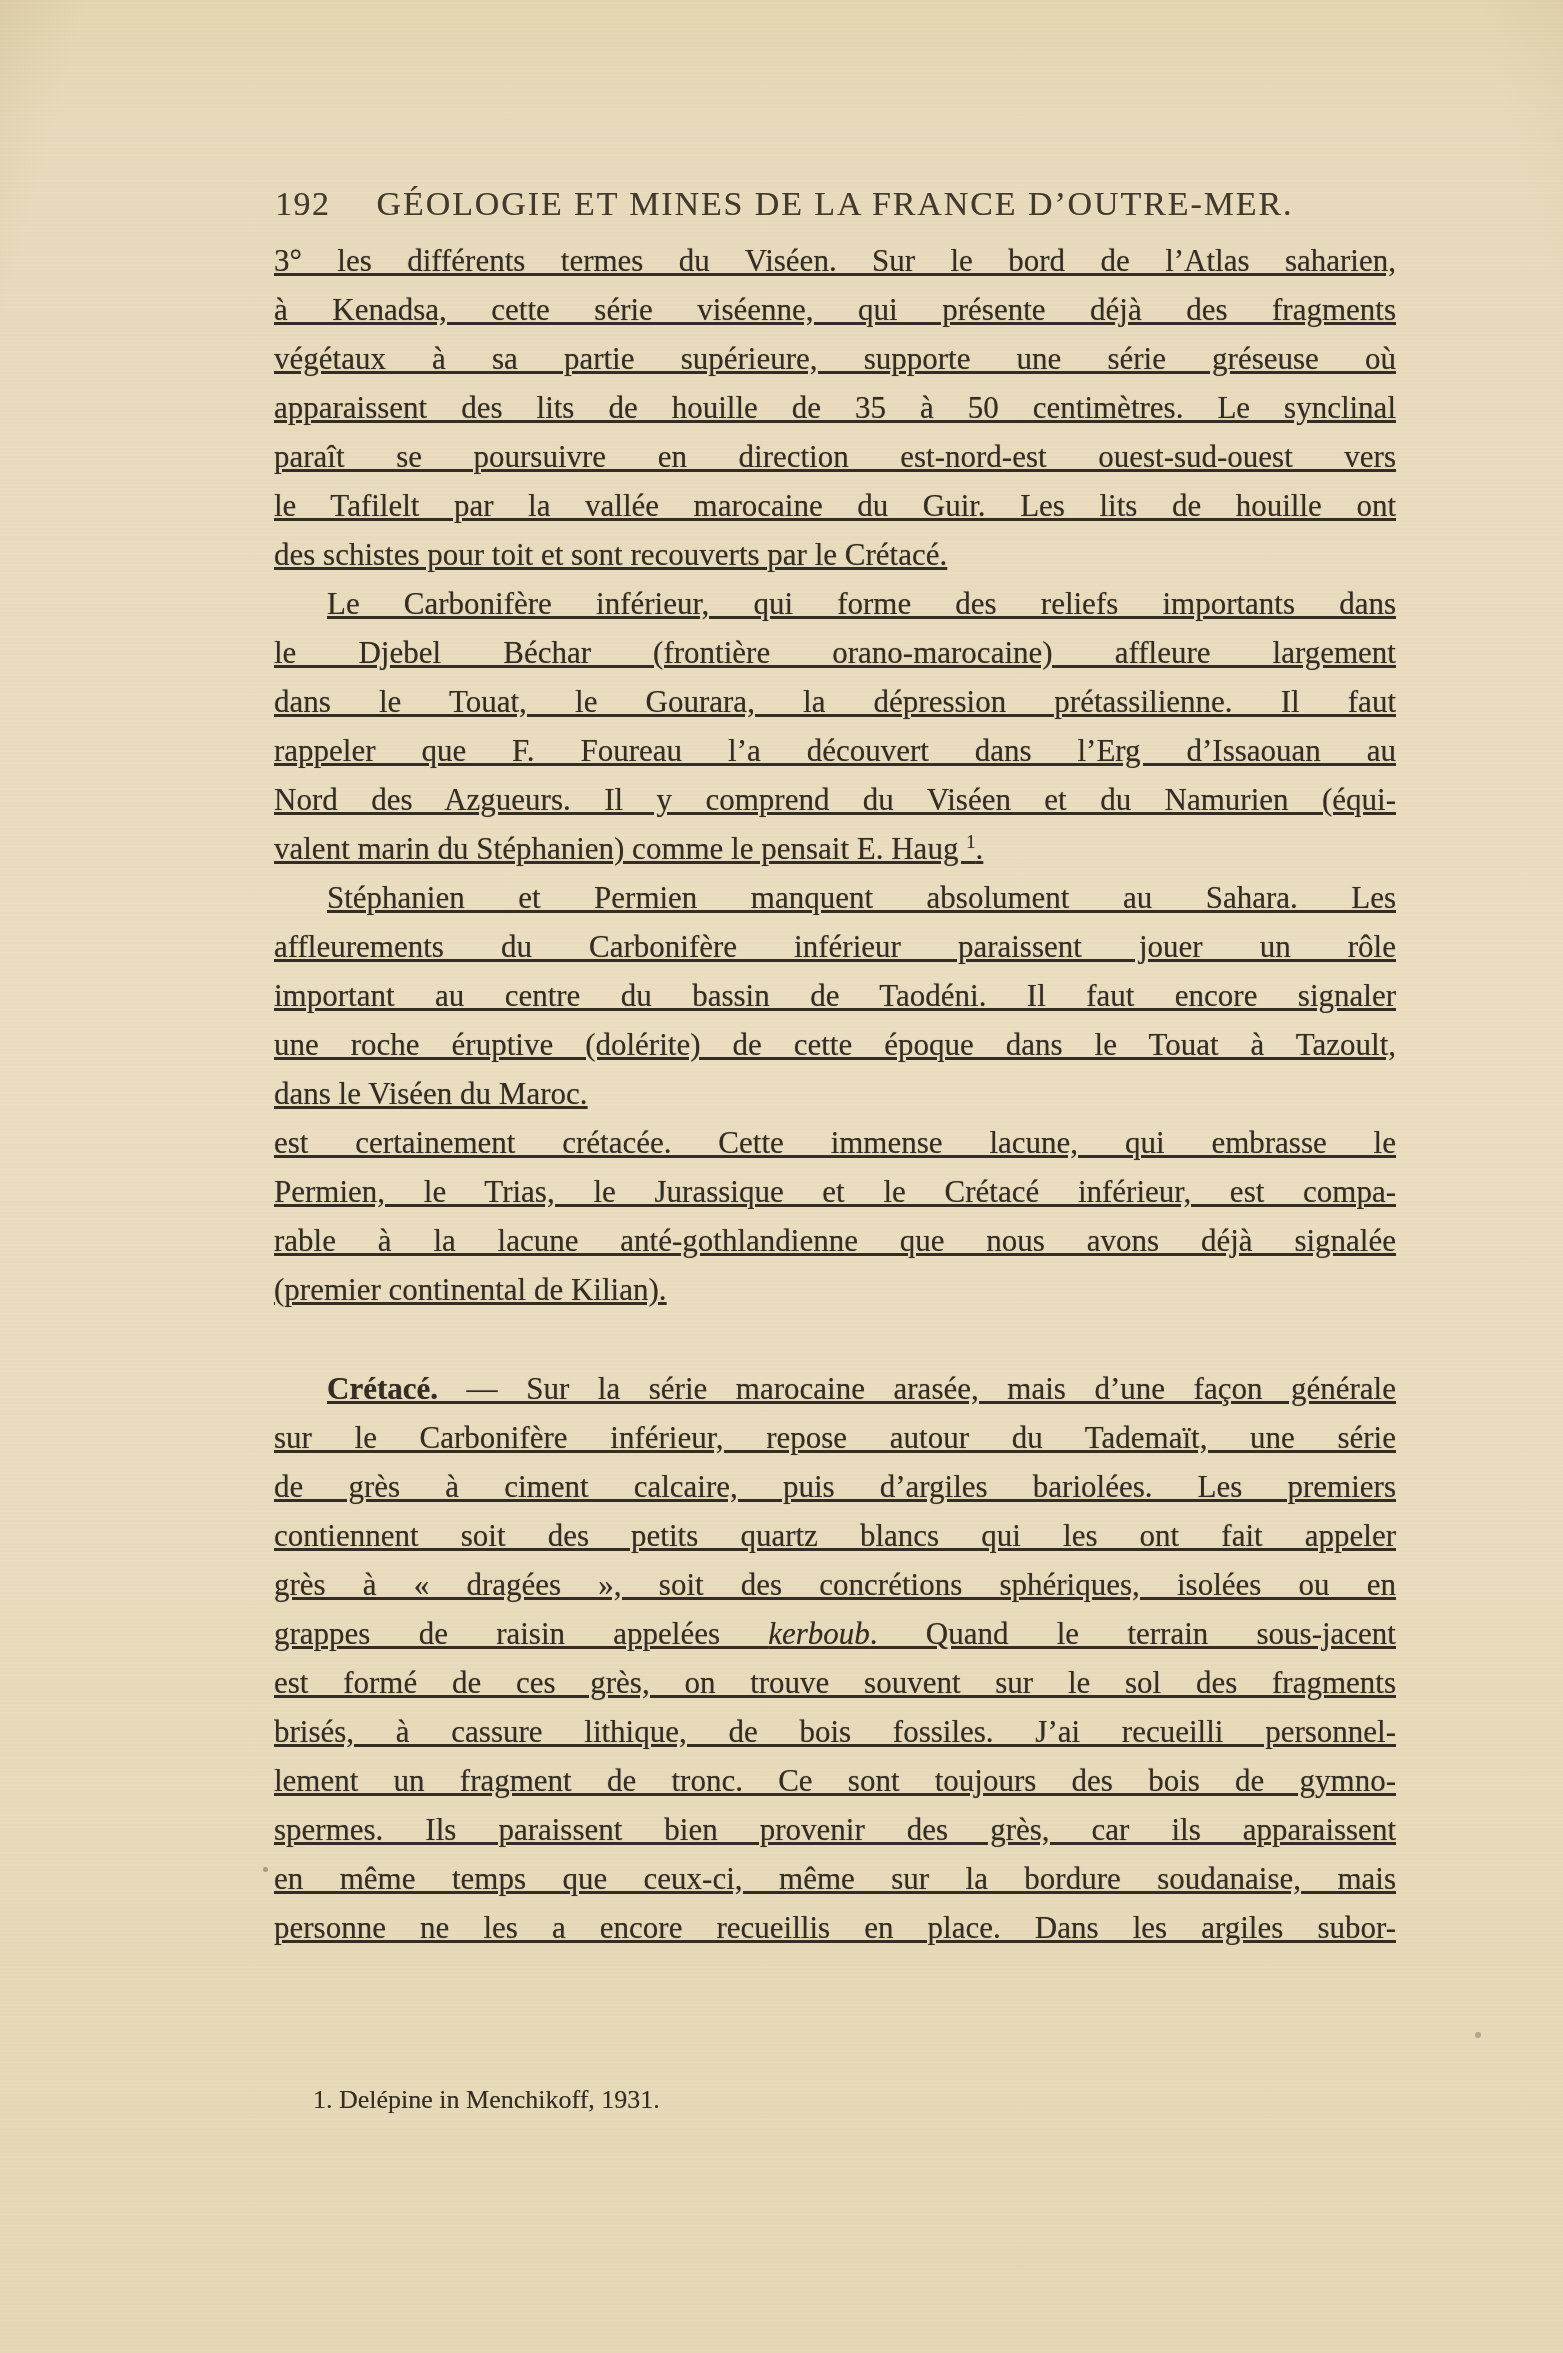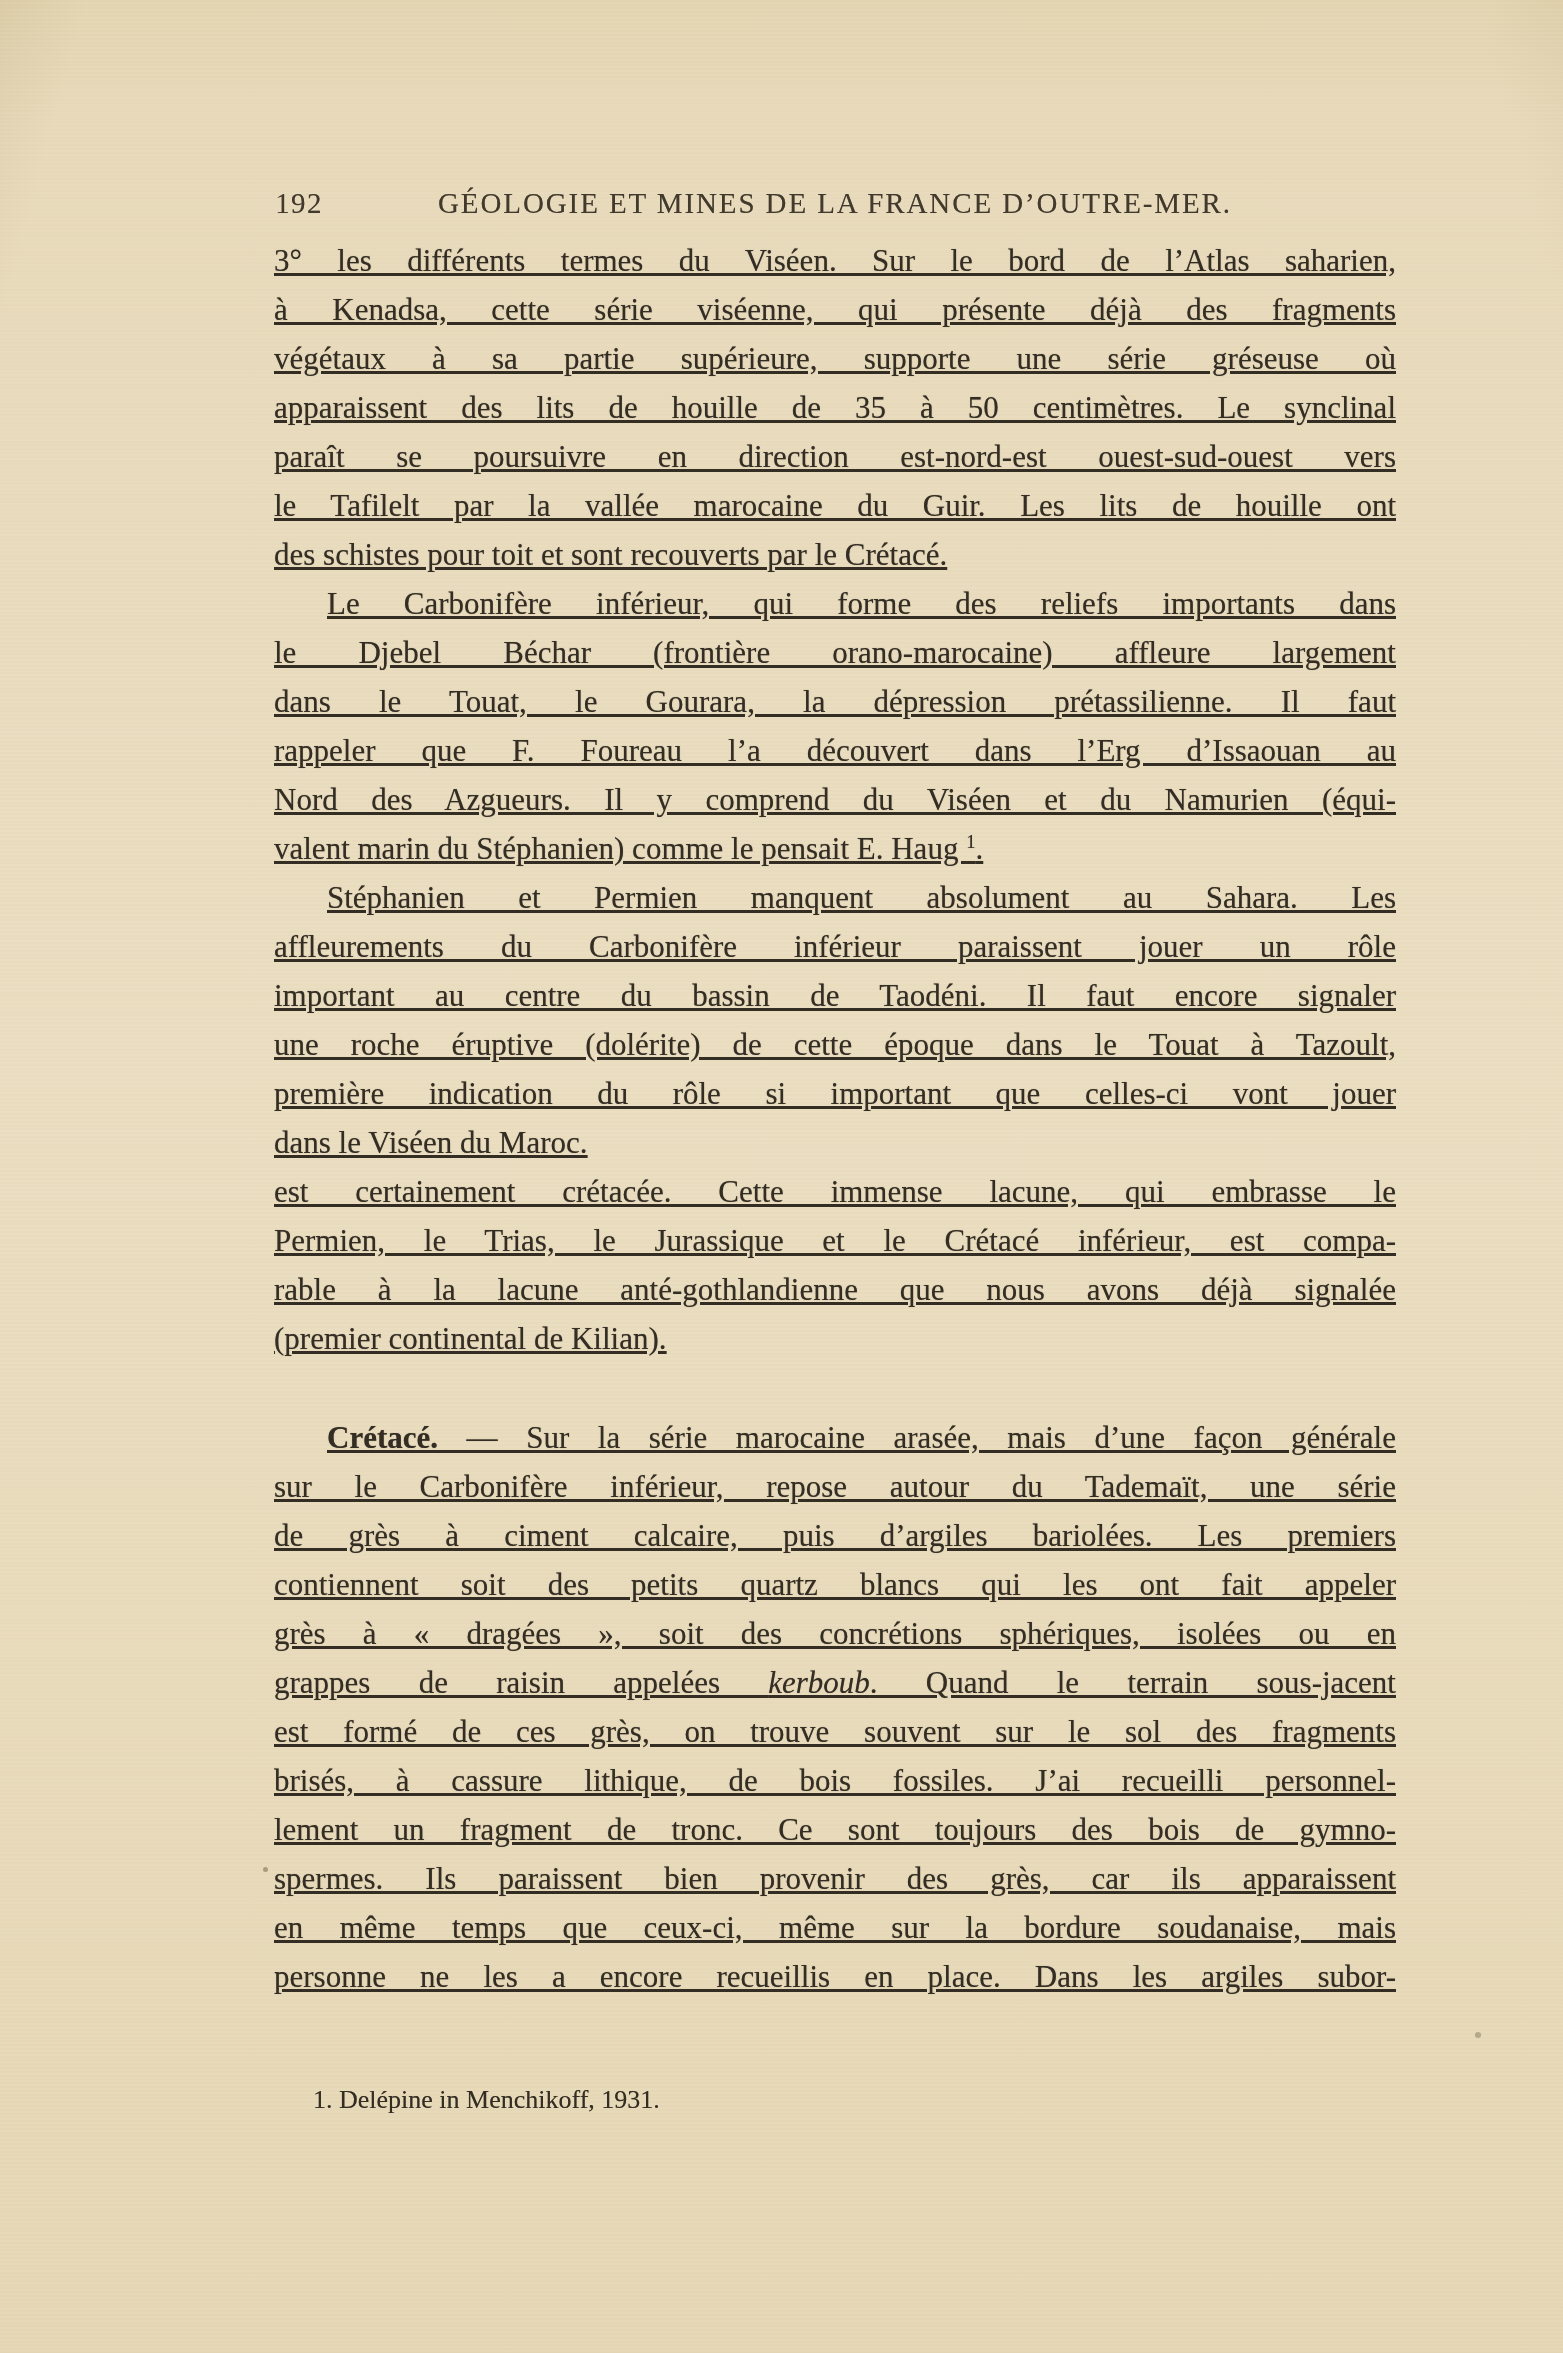--- a/index.html
+++ b/index.html
@@ -23,21 +23,21 @@
       linear-gradient(180deg, #e4d6b2 0%, var(--paper) 5%, #ebdec1 45%, #e6d8b6 100%);
   }
 
   .header {
     position: absolute;
     top: 186px;
     left: 274px;
     width: 1122px;
     height: 35px;
     text-align: center;
-    font-size: 29px;
+    font-size: 34px;
     line-height: 35px;
     letter-spacing: 1.9px;
     color: var(--header_ink);
     text-shadow: 0 0 0.6px rgba(50,42,30,0.45);
   }
   .pagenum {
     position: absolute;
     left: 1.3px;
     top: 0;
     letter-spacing: 1.3px;
@@ -115,21 +115,20 @@
         <div class="line"><span>dans le Touat, le Gourara, la dépression prétassilienne. Il faut</span></div>
         <div class="line"><span>rappeler que F. Foureau l’a découvert dans l’Erg d’Issaouan au</span></div>
         <div class="line"><span>Nord des Azgueurs. Il y comprend du Viséen et du Namurien (équi-</span></div>
         <div class="line end"><span>valent marin du Stéphanien) comme le pensait E. Haug </span><span class="sup">1</span><span>.</span></div>
       </div>
       <div class="para">
         <div class="line indent"><span>Stéphanien et Permien manquent absolument au Sahara. Les</span></div>
         <div class="line"><span>affleurements du Carbonifère inférieur paraissent jouer un rôle</span></div>
         <div class="line"><span>important au centre du bassin de Taodéni. Il faut encore signaler</span></div>
         <div class="line"><span>une roche éruptive (dolérite) de cette époque dans le Touat à Tazoult,</span></div>
-        <div class="line"><span>première indication du rôle si important que celles-ci vont jouer</span></div>
         <div class="line end"><span>dans le Viséen du Maroc.</span></div>
       </div>
       <div class="para">
         <div class="line"><span>est certainement crétacée. Cette immense lacune, qui embrasse le</span></div>
         <div class="line"><span>Permien, le Trias, le Jurassique et le Crétacé inférieur, est compa-</span></div>
         <div class="line"><span>rable à la lacune anté-gothlandienne que nous avons déjà signalée</span></div>
         <div class="line end"><span>(premier continental de Kilian).</span></div>
       </div>
       <div class="para spaced">
         <div class="line indent"><span class="bold">Crétacé.</span><span> — Sur la série marocaine arasée, mais d’une façon générale</span></div>

